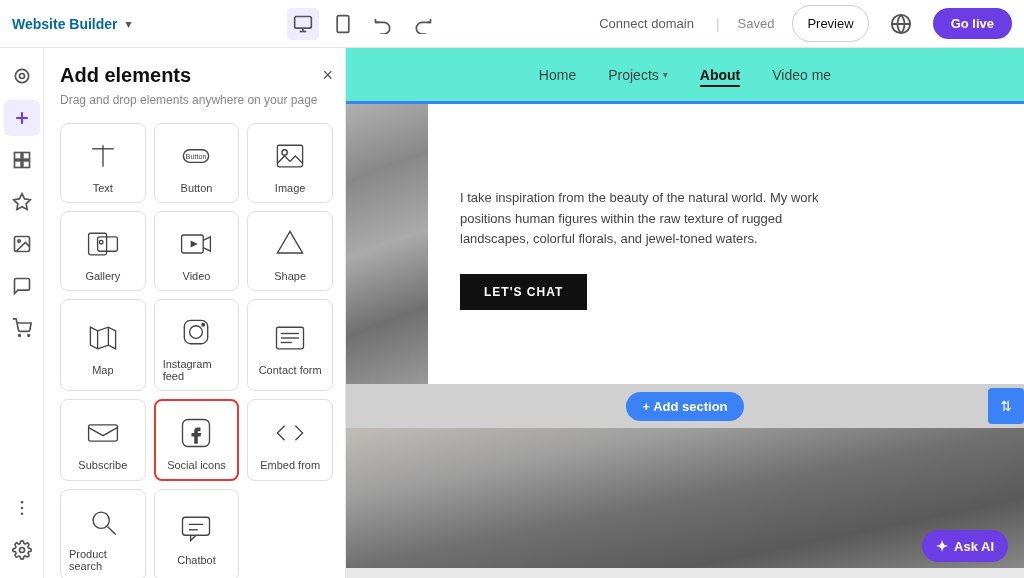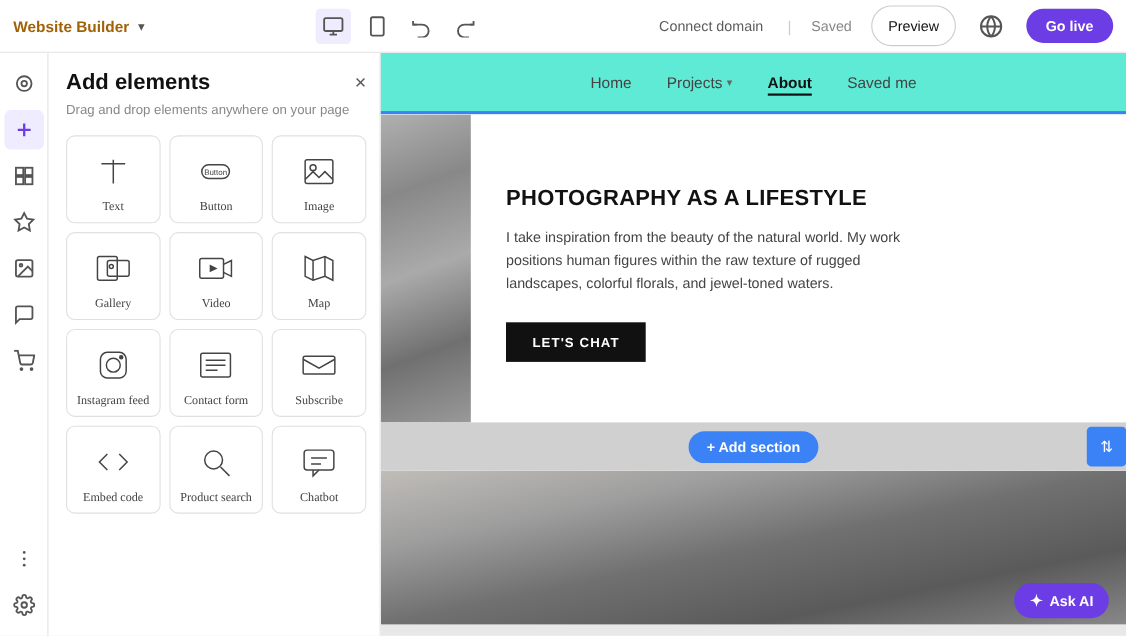--- a/index.html
+++ b/index.html
@@ -18,21 +18,21 @@
       z-index: 100;
     }
     .topbar-left {
       display: flex;
       align-items: center;
       gap: 8px;
     }
     .topbar-title {
       font-size: 14px;
       font-weight: 600;
-      color: #a16207;
+      color: #0369a1;
     }
     .topbar-chevron {
       color: #555;
       font-size: 12px;
     }
     .topbar-center {
       display: flex;
       align-items: center;
       gap: 8px;
     }
@@ -178,21 +178,20 @@
     }
     .element-icon {
       width: 40px; height: 40px;
       display: flex; align-items: center; justify-content: center;
     }
     .element-icon svg { width: 36px; height: 36px; }
     .element-label {
       font-size: 11px;
       color: #444;
       text-align: left;
-      font-family: Liberation Serif, serif;
     }
 
     
     .canvas-area {
       flex: 1;
       background: #e8e8e8;
       overflow: hidden;
       position: relative;
     }
     .canvas-nav {
@@ -498,20 +497,28 @@
         <div class="element-icon">
           <svg viewBox="0 0 40 40" fill="none" stroke="#444" stroke-width="1.5">
               <rect x="4" y="10" width="24" height="20" rx="2"></rect>
               <polyline points="28 16 36 12 36 28 28 24"></polyline>
               <polygon points="14 16 22 20 14 24" fill="#444" stroke="none"></polygon>
             </svg>
         </div>
         <span class="element-label">Video</span>
       </div>
 
+      <div class="element-item">
+        <div class="element-icon">
+          <svg viewBox="0 0 40 40" fill="none" stroke="#444" stroke-width="1.5">
+              <polygon points="20 6 34 30 6 30"></polygon>
+            </svg>
+        </div>
+        <span class="element-label">Shape</span>
+      </div>
 
       <div class="element-item">
         <div class="element-icon">
           <svg viewBox="0 0 40 40" fill="none" stroke="#444" stroke-width="1.5">
               <polygon points="6 8 14 12 26 8 34 12 34 32 26 28 14 32 6 28"></polygon>
               <line x1="14" y1="12" x2="14" y2="32"></line>
               <line x1="26" y1="8" x2="26" y2="28"></line>
             </svg>
         </div>
         <span class="element-label">Map</span>
@@ -543,29 +550,38 @@
       <div class="element-item">
         <div class="element-icon">
           <svg viewBox="0 0 40 40" fill="none" stroke="#444" stroke-width="1.5">
               <rect x="4" y="11" width="32" height="18" rx="2"></rect>
               <polyline points="4 14 20 23 36 14"></polyline>
             </svg>
         </div>
         <span class="element-label">Subscribe</span>
       </div>
 
+      <div class="element-item selected">
+        <div class="element-icon">
+          <svg viewBox="0 0 40 40" fill="none" stroke="#444" stroke-width="1.5">
+              <rect x="5" y="5" width="30" height="30" rx="6"></rect>
+              <path d="M22 20h4l-1 4h-3v8h-4v-8h-3v-4h3v-2c0-2 1-4 4-4h3v4h-2c-1 0-1 0-1 1v1z" fill="#444" stroke="none"></path>
+            </svg>
+        </div>
+        <span class="element-label">Social icons</span>
+      </div>
 
       <div class="element-item">
         <div class="element-icon">
           <svg viewBox="0 0 40 40" fill="none" stroke="#444" stroke-width="1.5">
               <polyline points="14 12 6 20 14 28"></polyline>
               <polyline points="26 12 34 20 26 28"></polyline>
             </svg>
         </div>
-        <span class="element-label">Embed code</span>
+        <span class="element-label">Embed from</span>
       </div>
 
       <div class="element-item">
         <div class="element-icon">
           <svg viewBox="0 0 40 40" fill="none" stroke="#444" stroke-width="1.5">
               <circle cx="18" cy="18" r="9"></circle>
               <line x1="25" y1="25" x2="34" y2="34"></line>
             </svg>
         </div>
         <span class="element-label">Product search</span>
@@ -593,29 +609,28 @@
         <span>Home</span>
       </div>
       <div class="nav-item">
         <span>Projects</span>
         <span class="nav-chevron">▾</span>
       </div>
       <div class="nav-item active">
         <span>About</span>
       </div>
       <div class="nav-item">
-        <span>Saved me</span>
+        <span>Video me</span>
       </div>
     </div>
 
     <div class="canvas-content">
       <div class="canvas-section-1">
         <div class="canvas-image-left"></div>
         <div class="canvas-text-area">
-          <div class="canvas-heading">PHOTOGRAPHY AS A LIFESTYLE</div>
           <div class="canvas-body">I take inspiration from the beauty of the natural world. My work positions human figures within the raw texture of rugged landscapes, colorful florals, and jewel-toned waters.</div>
           <div class="canvas-cta">LET'S CHAT</div>
         </div>
       </div>
 
       <div class="add-section-bar" style="background:#d0d0d0;">
         <button class="add-section-btn">+ Add section</button>
         <div class="add-section-right">⇅</div>
       </div>
 

